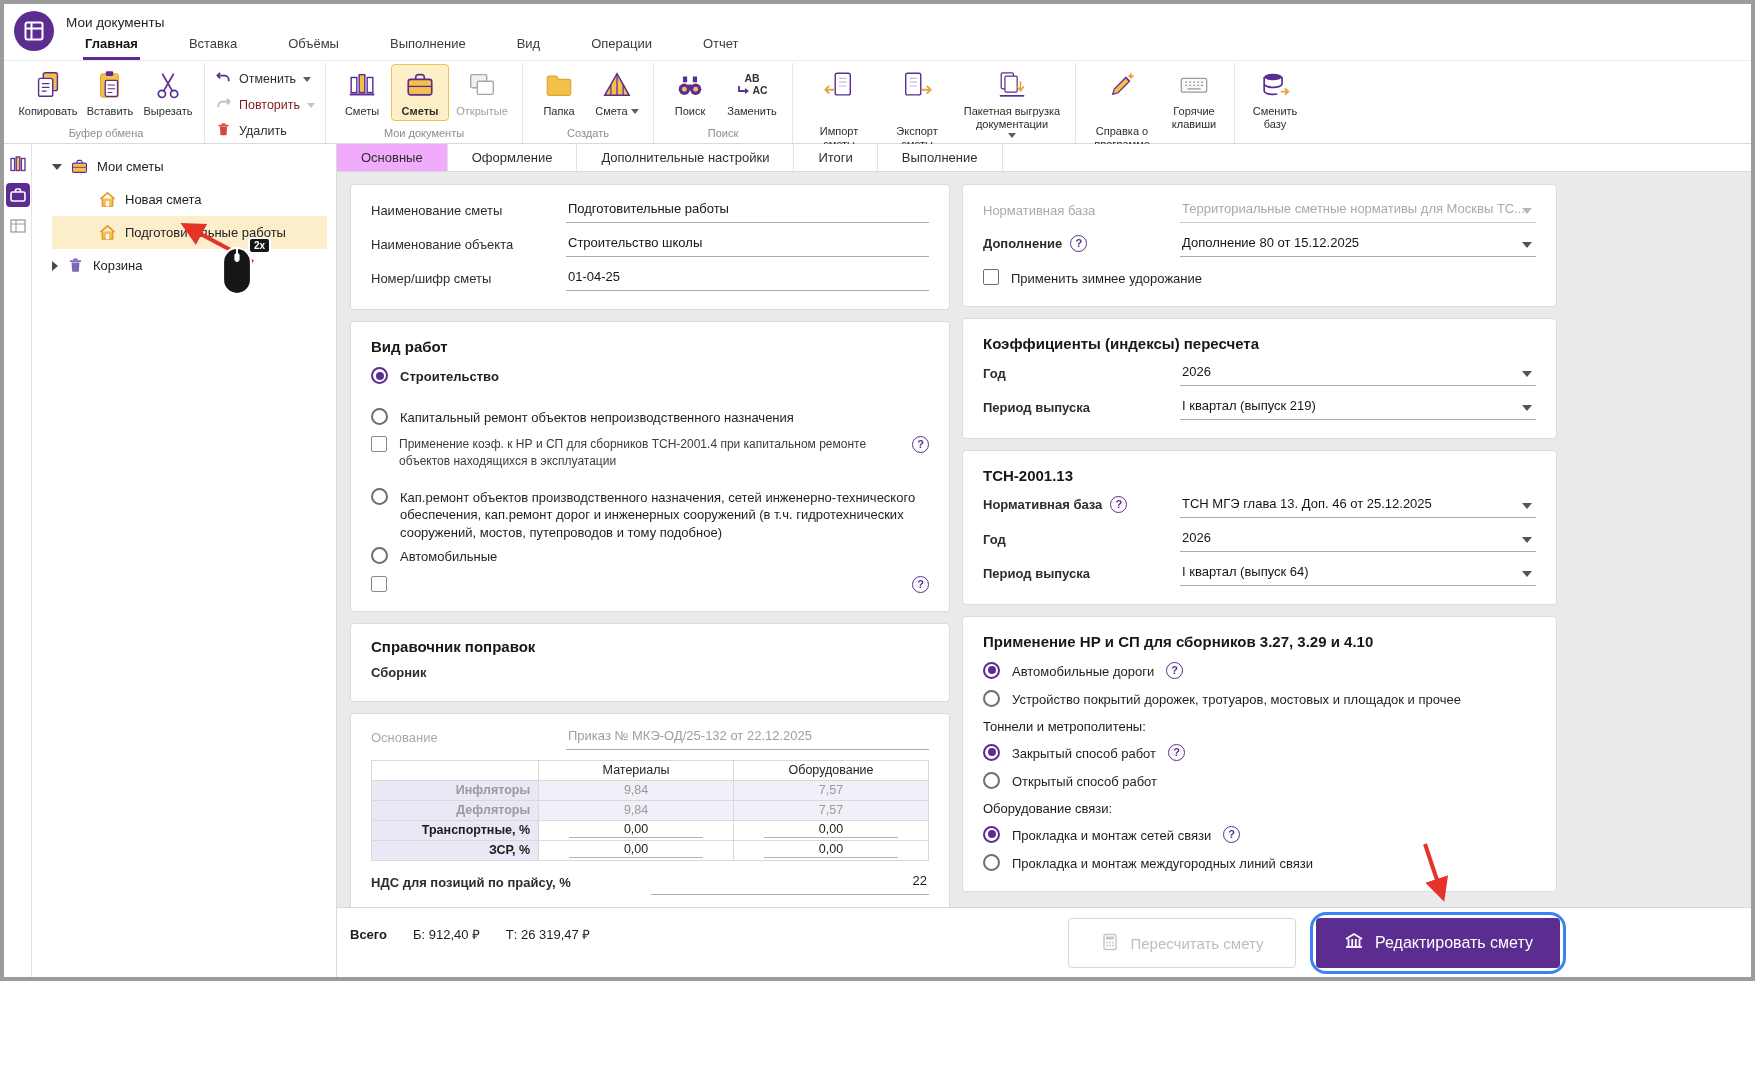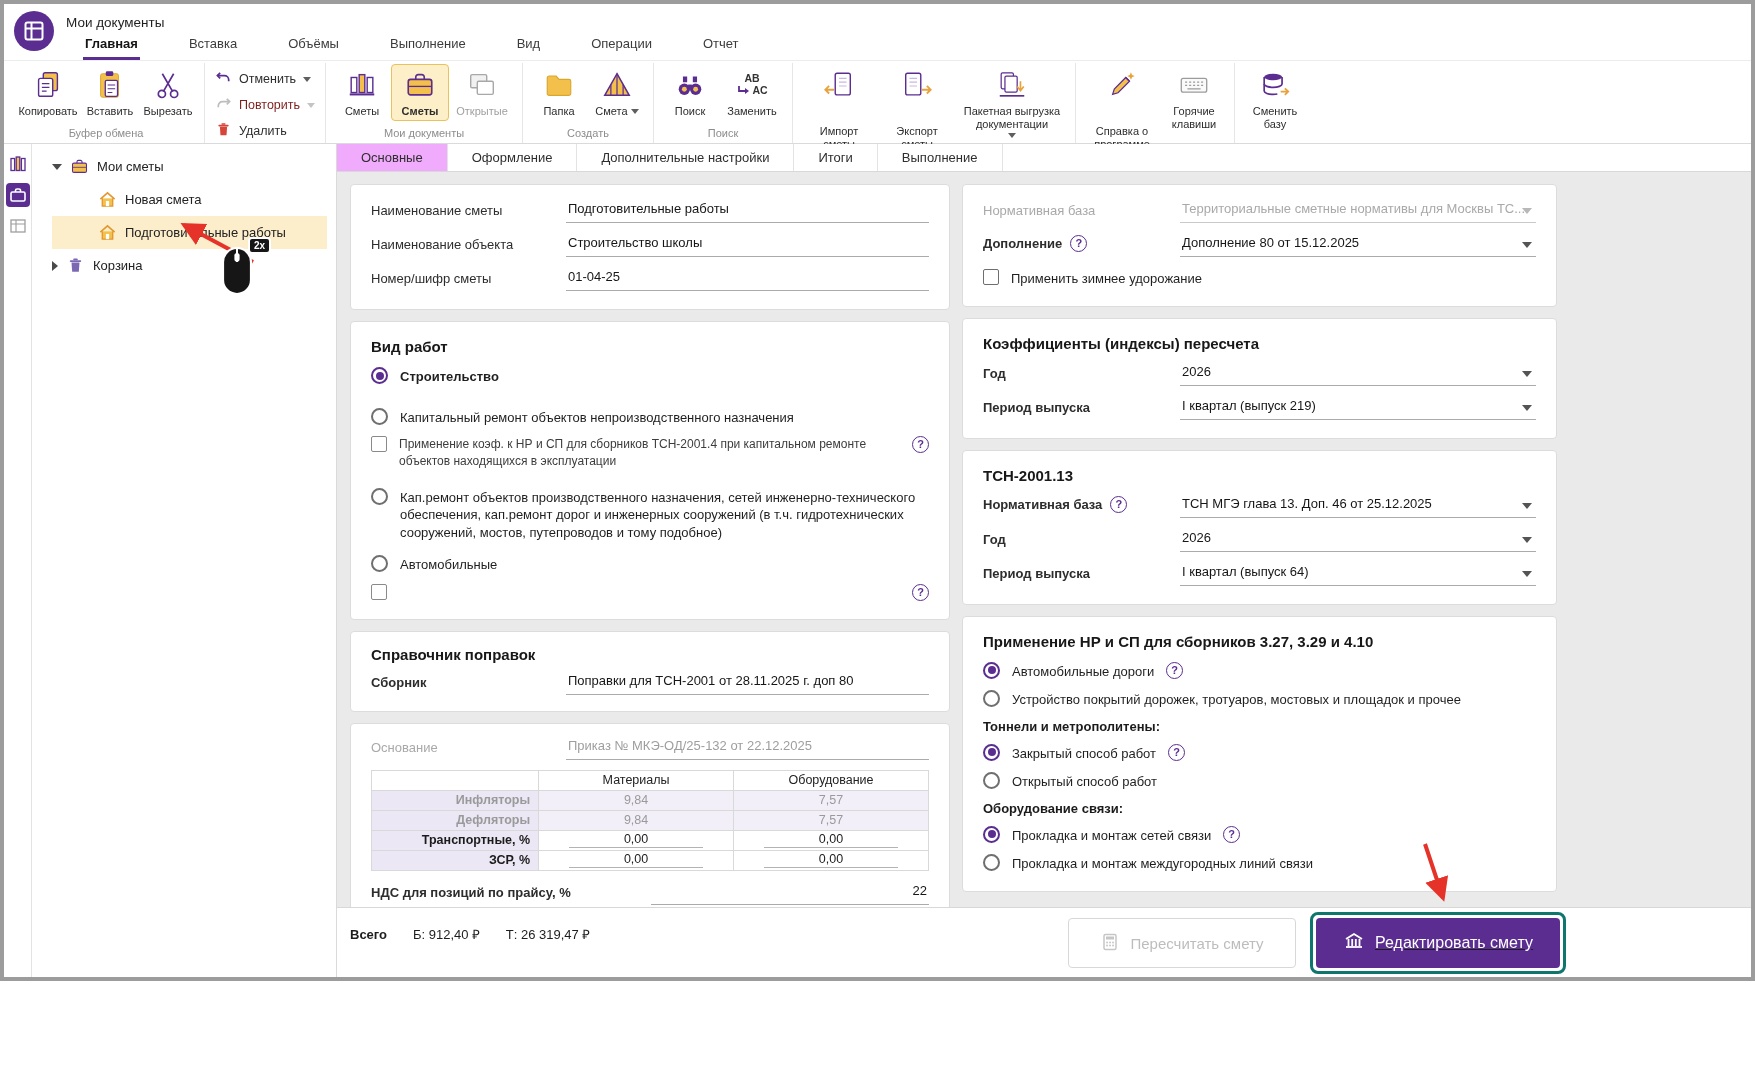--- a/index.html
+++ b/index.html
@@ -93,37 +93,37 @@
   .fvalue.gray { color:#a9a9a9; border-bottom-color:#c9c9c9; }
   .fvalue.placeholder { color:#9e9e9e; }
   .fvalue.right { text-align:right; }
   .fvalue .arr { position:absolute; right:4px; bottom:8px; width:0; height:0;
                  border-left:5px solid transparent; border-right:5px solid transparent;
                  border-top:6px solid #545454; }
   .fvalue.gray .arr { border-top-color:#b8b8b8; }
 
   .opt { display:flex; align-items:flex-start; gap:12px; font-size:13px; color:#1f1f1f; margin-bottom:10px; }
   .opt.mb-lg { margin-bottom:22px; }
-  .opt.mb-md { margin-bottom:14px; }
+  .opt.mb-md { margin-bottom:6px; }
   .opt .txt { padding-top:1px; line-height:1.35; }
   .opt .txt.b { font-weight:700; }
   .radio { flex:none; width:17px; height:17px; border-radius:50%; border:2px solid #6f6f6f;
            position:relative; background:#fff; }
   .radio.on { border-color:#5b2d90; }
   .radio.on::after { content:""; position:absolute; inset:2.5px; border-radius:50%; background:#5b2d90; }
   .cbx { flex:none; width:16px; height:16px; border:1.5px solid #8a8a8a; border-radius:2px; background:#fff; }
   .cbx.dark { border-color:#6e6e6e; }
   .note { display:flex; align-items:flex-start; gap:12px; font-size:12px; color:#3d3d3d; margin:0 0 18px; }
   .note .txt { flex:1; line-height:1.4; max-width:470px; }
   .help { flex:none; width:17px; height:17px; border:1.5px solid #5b2d90; border-radius:50%;
           color:#5b2d90; font-size:11px; font-weight:700; display:inline-flex; align-items:center;
           justify-content:center; line-height:1; }
   .help::before { content:"?"; }
   .help.push { margin-left:auto; }
-  .sub-h { font-size:13px; font-weight:700; color:#1b1b1b; margin:5px 0 10px; }
+  .sub-h { font-size:13px; font-weight:400; color:#1b1b1b; margin:5px 0 10px; }
 
   .idx-table { width:100%; border-collapse:collapse; margin:10px 0 12px; font-size:12.5px; }
   .idx-table th, .idx-table td { border:1px solid #d9d9d9; padding:1px 8px; height:20px; }
   .idx-table th { font-weight:400; text-align:center; color:#222; background:#fff; }
   .idx-table td.lbl { background:#ebe7f4; text-align:right; font-weight:700; color:#1c1c1c; width:30%; }
   .idx-table tr.ro td.lbl { color:#9a9a9a; }
   .idx-table tr.ro td.val { background:#f2eff9; color:#9a9a9a; text-align:center; }
   .idx-table td.val { text-align:center; width:35%; }
   .idx-table .uline { display:inline-block; min-width:75%; border-bottom:1px solid #b3b3b3; padding-bottom:1px; }
 
@@ -132,21 +132,21 @@
             border-top:1px solid #d8d8d8; }
   .totals { position:absolute; left:13px; top:17px; display:flex; gap:26px; font-size:13px;
             color:#1d1d1d; align-items:center; }
   .totals .tb { font-weight:700; }
   .fbtns { position:absolute; right:185px; top:4px; display:flex; align-items:center; gap:14px; }
   .btn { height:50px; display:flex; align-items:center; justify-content:center; gap:10px;
          border-radius:4px; font-size:15px; border:none; background:none;
          font-family:"Liberation Sans", sans-serif; }
   .btn-sec { width:228px; border:1px solid #d8d8d8; background:#fff; color:#bdbdbd; }
   .btn-pri { width:244px; background:#5b2d90; color:#fff; font-weight:500; font-size:16px; }
-  .editwrap { border:3px solid #0f766e; border-radius:8px; padding:3px; background:#fff;text-decoration:underline; }
+  .editwrap { border:3px solid #3b82f6; border-radius:16px; padding:3px; background:#fff; }
 
   
   .annot { position:absolute; z-index:60; pointer-events:none; }
   .mouse { position:absolute; left:215px; top:236px; width:52px; height:62px; z-index:60; }
   .mouse svg { width:44px; height:58px; }
   .mouse .badge { position:absolute; right:0; top:-3px; background:#161616; border:2px solid #fff;
                   color:#fff; border-radius:4px; font-size:10px; font-weight:700; padding:1px 4px; }
 </style>
 </head>
 <body>
@@ -550,21 +550,20 @@
             <span class="help push"></span>
           </div>
         </div>
 
         <div class="card tight">
           <h3 style="margin-bottom:10px">Справочник поправок</h3>
           <div class="frow last">
             <span class="flabel b">
                 <span>Сборник</span>
               </span>
-            <div class="fvalue"><span>Поправки для ТСН-2001 от 28.11.2025 г. доп 80</span></div>
           </div>
         </div>
 
         <div class="card tight">
           <div class="frow" style="margin-bottom:8px">
             <span class="flabel gray">
                 <span>Основание</span>
               </span>
             <div class="fvalue placeholder"><span>Приказ № МКЭ-ОД/25-132 от 22.12.2025</span></div>
           </div>

